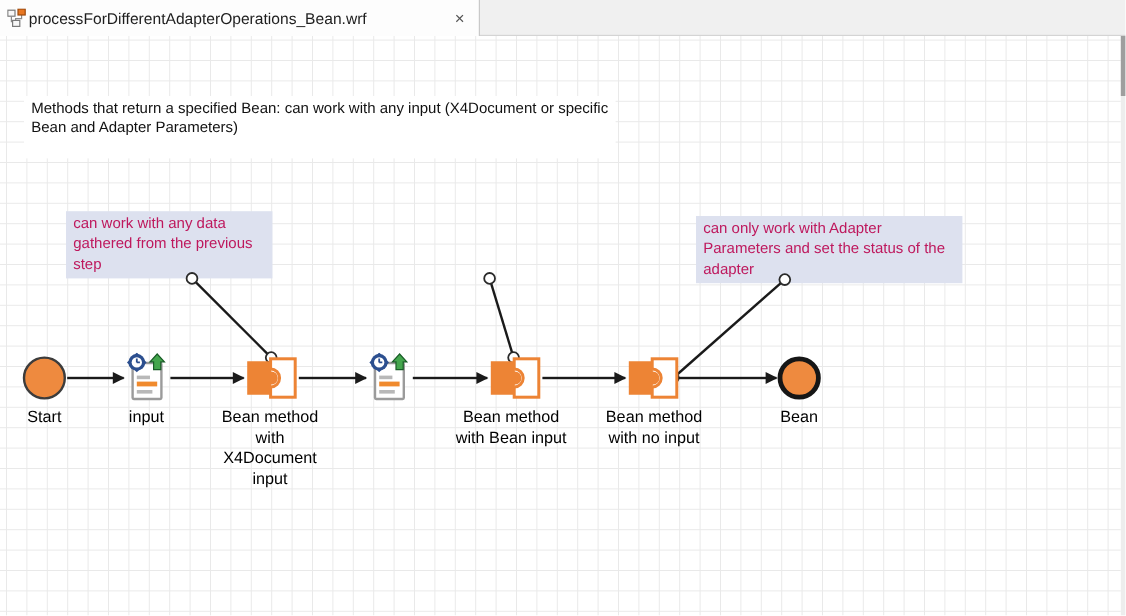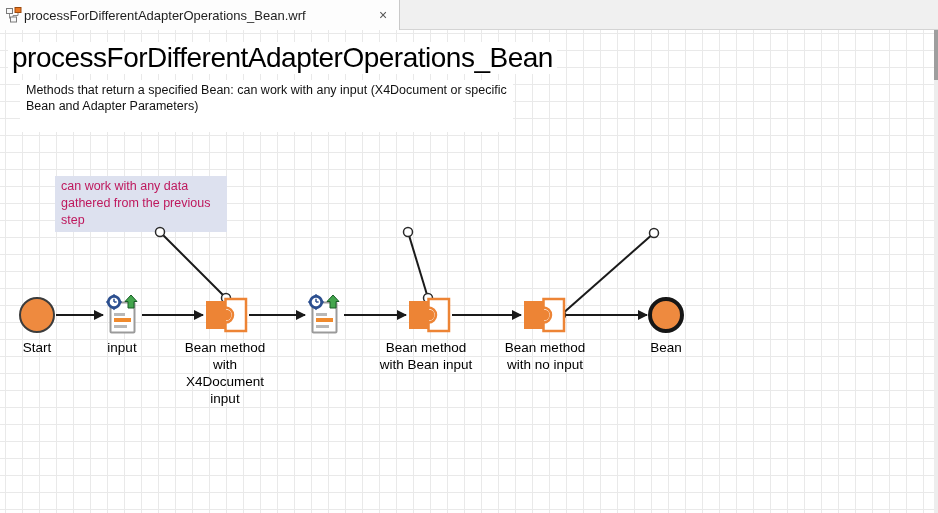--- a/index.html
+++ b/index.html
@@ -68,27 +68,29 @@
         <rect x="9" y="0.5" width="6" height="5" fill="#e87722" stroke="#9c4a0e"></rect>
         <rect x="4.5" y="10" width="6" height="5" fill="#f8f8f8" stroke="#7a7a7a"></rect>
       </svg>
       <span class="tab-title">processForDifferentAdapterOperations_Bean.wrf</span>
       <span class="tab-close">×</span>
     </div>
   </div>
 
   <div class="canvas">
 
-    <div class="diagram-title">processForDifferentAdapterOperations_Bean</div>
     <div class="diagram-subtitle">Methods that return a specified Bean: can work with any input (X4Document or specific
 Bean and Adapter Parameters)</div>
 
     <div class="note note1">can work with any data
 gathered from the previous
 step</div>
+    <div class="note note3">can only work with Adapter
+Parameters and set the status of the
+adapter</div>
 
     <svg class="overlay">
       <g stroke="#1a1a1a" stroke-width="2">
         <line x1="160" y1="202" x2="226" y2="268"></line>
         <line x1="408" y1="202" x2="428" y2="268"></line>
         <line x1="654" y1="203" x2="561" y2="285"></line>
       </g>
       <g fill="#ffffff" stroke="#2a2a2a" stroke-width="1.5">
         <circle cx="160" cy="202" r="4.5"></circle>
         <circle cx="226" cy="268" r="4.5"></circle>

